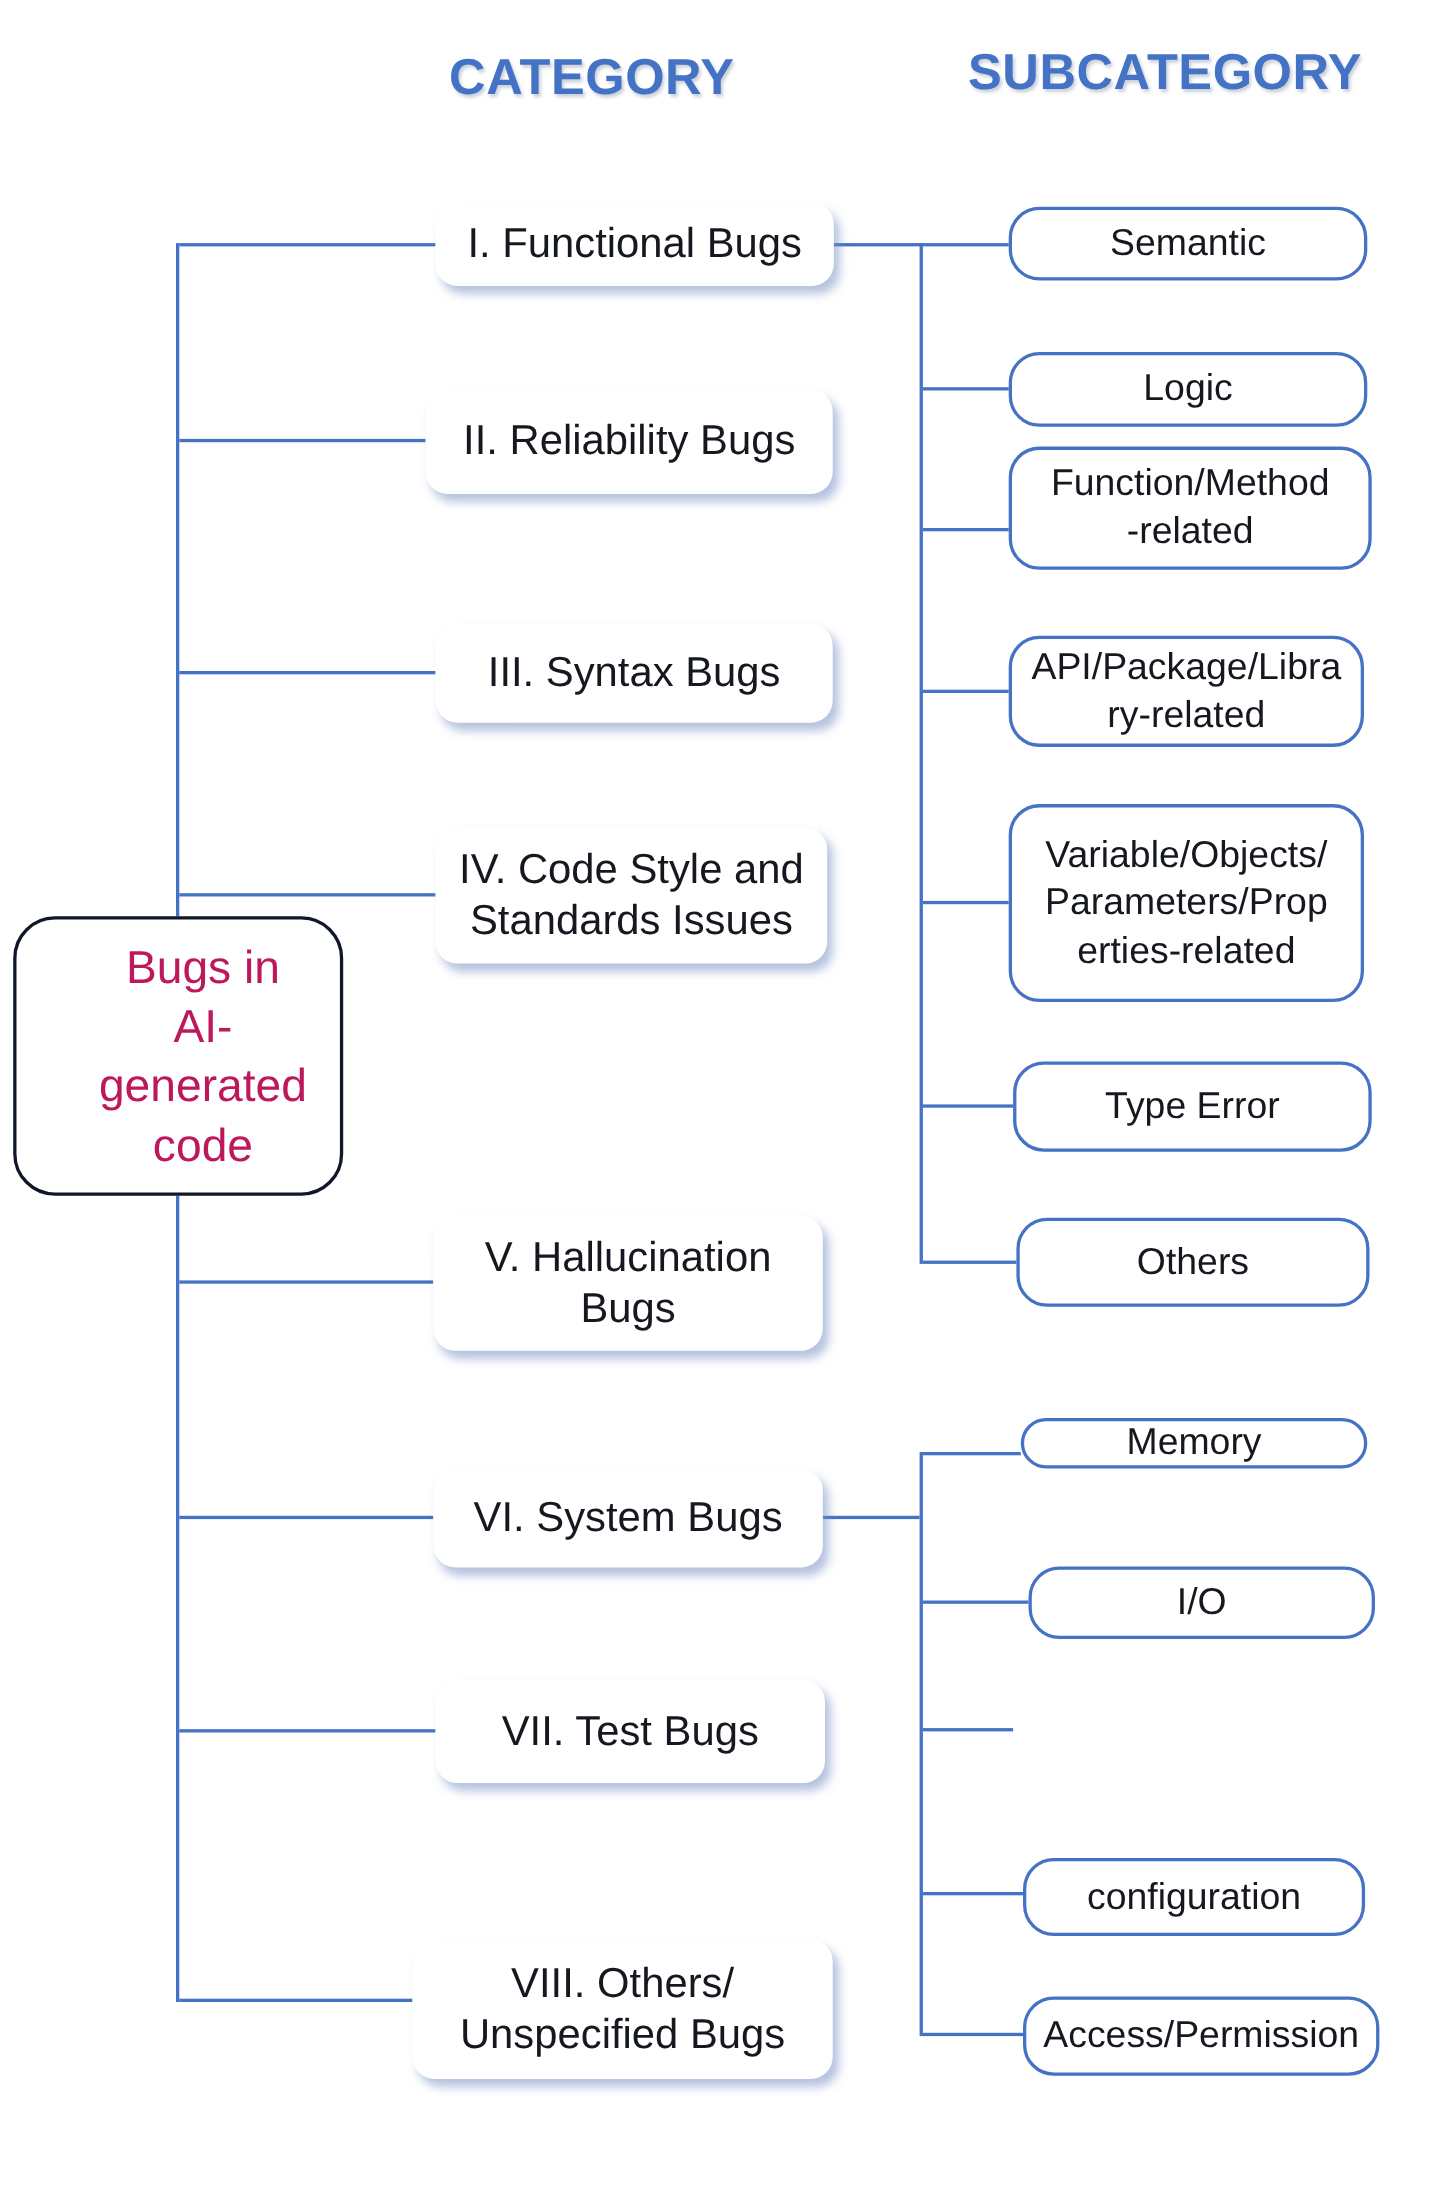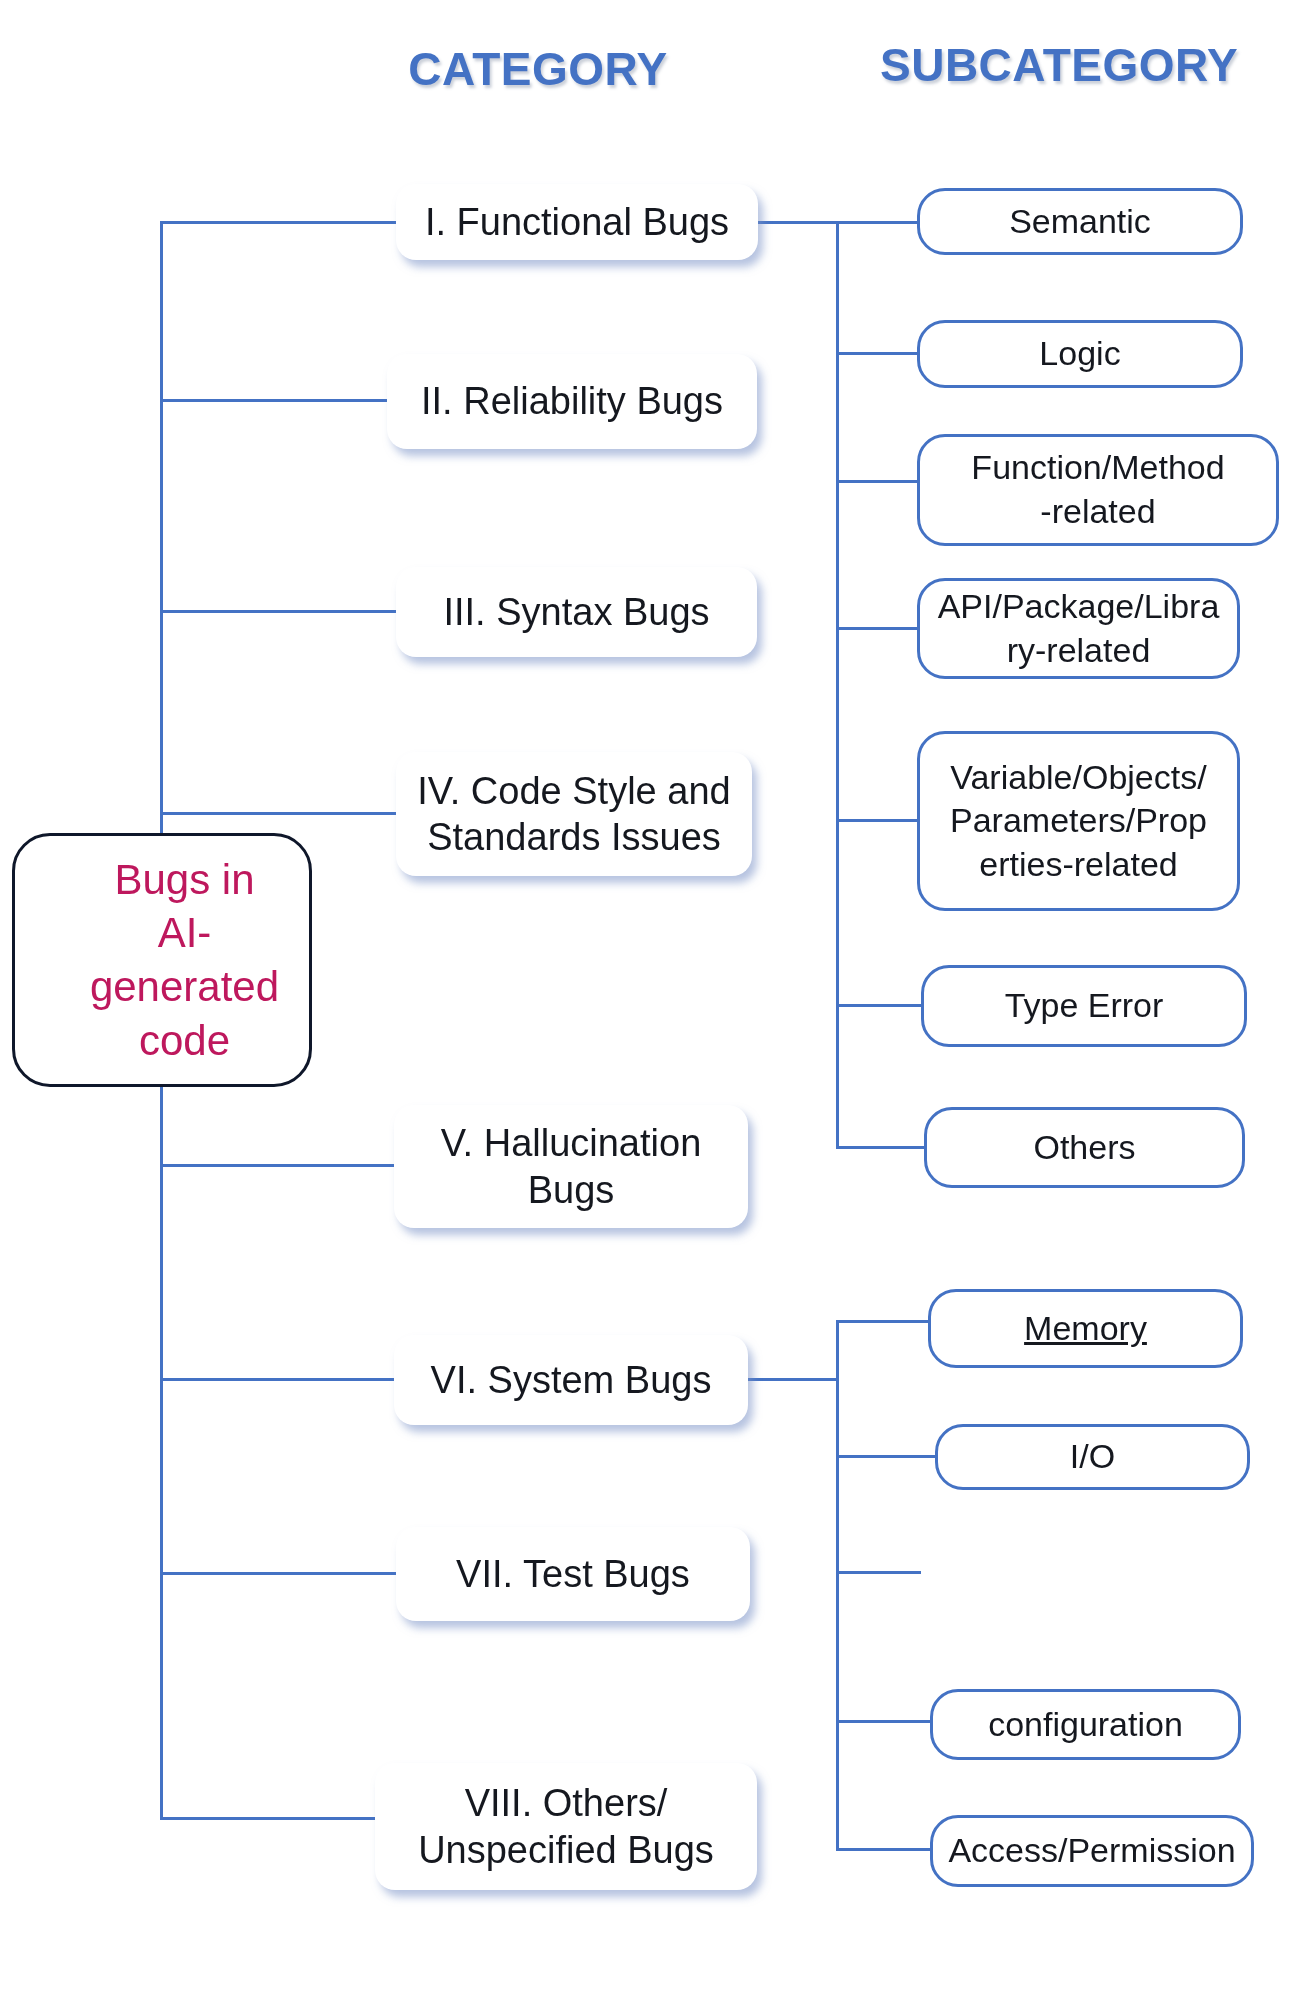--- a/index.html
+++ b/index.html
@@ -67,27 +67,27 @@
   .pos-c2{left:396px;top:567px;width:361px;height:90px;text-align:center;}
   .pos-c3{left:396px;top:752px;width:356px;height:124px;}
   .pos-c4{left:394px;top:1105px;width:354px;height:123px;}
   .pos-c5{left:394px;top:1335px;width:354px;height:90px;}
   .pos-c6{left:396px;top:1527px;width:354px;height:94px;}
   .pos-c7{left:375px;top:1763px;width:382px;height:127px;}
 
   
   .pos-s0{left:917px;top:188px;width:326px;height:67px;}
   .pos-s1{left:917px;top:320px;width:326px;height:68px;}
-  .pos-s2{left:917px;top:434px;width:362px;height:112px;}
+  .pos-s2{left:917px;top:406px;width:330px;height:112px;}
   .pos-s3{left:917px;top:578px;width:323px;height:101px;}
   .pos-s4{left:917px;top:731px;width:323px;height:180px;}
   .pos-s5{left:921px;top:965px;width:326px;height:82px;}
   .pos-s6{left:924px;top:1107px;width:321px;height:81px;}
   
-  .pos-s7{left:928px;top:1289px;width:315px;height:79px;text-decoration:underline;}
+  .pos-s7{left:928px;top:1289px;width:315px;height:46px;}
   .pos-s8{left:935px;top:1424px;width:315px;height:66px;}
   .pos-s9{left:921px;top:1540px;width:315px;height:66px;}
   .pos-s10{left:930px;top:1689px;width:311px;height:71px;}
   .pos-s11{left:930px;top:1815px;width:324px;height:72px;}
 
   
   .ln-spine-upper{left:160px;top:221px;width:3px;height:612px;}
   .ln-spine-lower{left:160px;top:1087px;width:3px;height:733px;}
   .ln-b0{left:163px;top:221px;width:233px;height:3px;}
   .ln-b1{left:163px;top:399px;width:224px;height:3px;}

